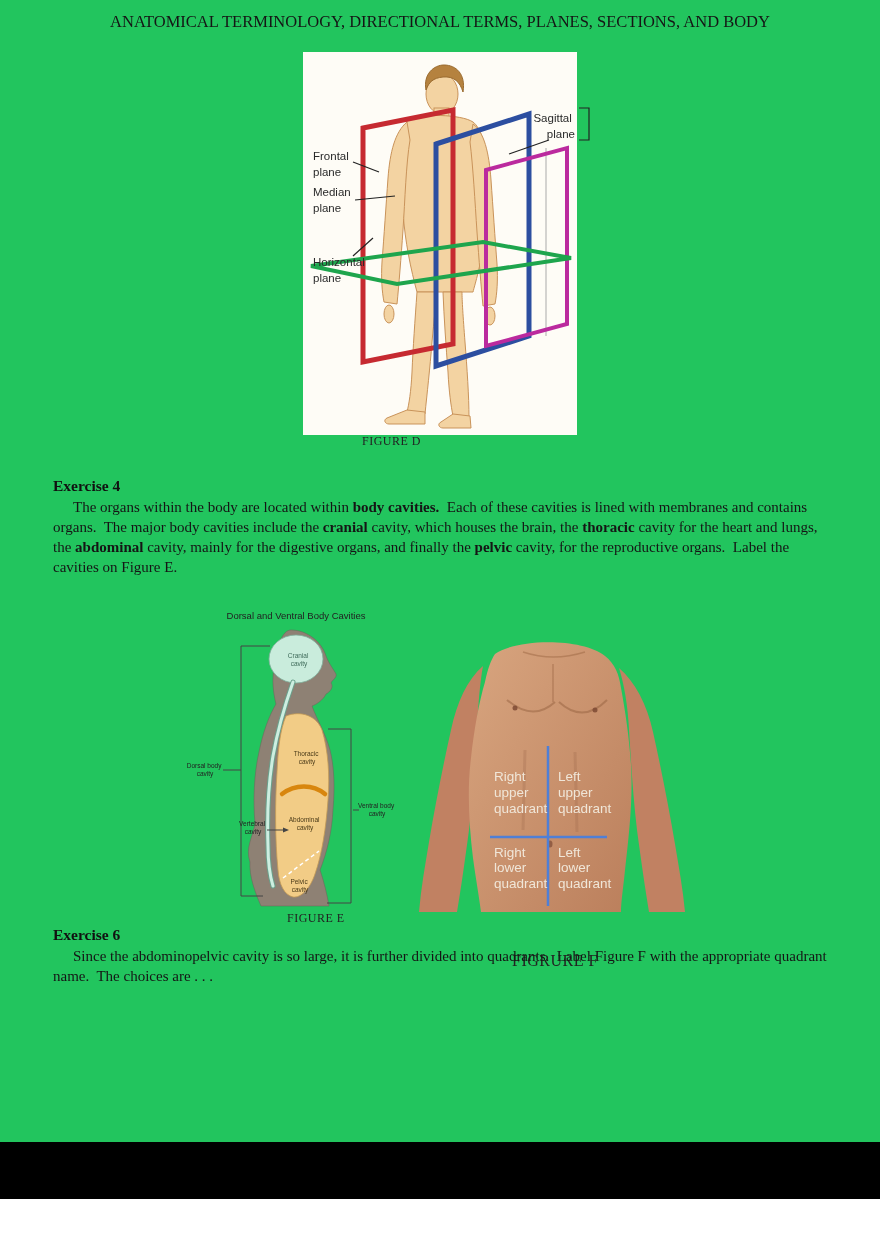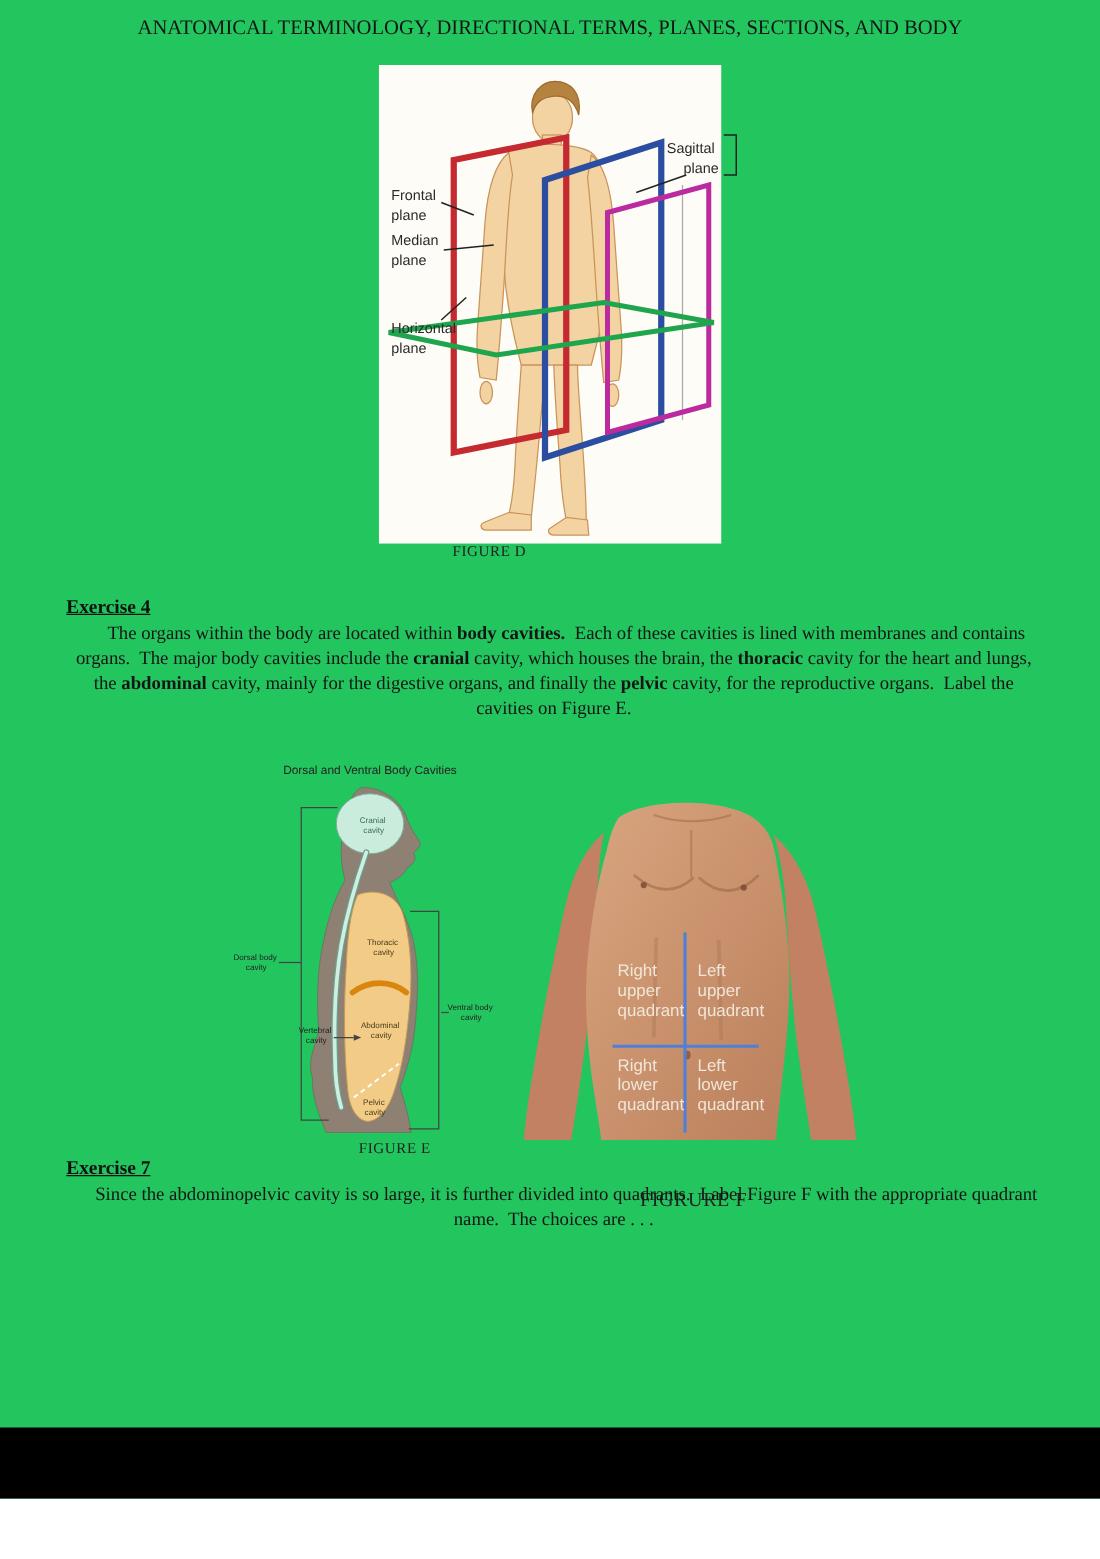--- a/index.html
+++ b/index.html
@@ -5,25 +5,25 @@
   html,body { margin:0; padding:0; background:#ffffff; }
   .page {
     position:relative; width:880px; height:1199px; background:#22c55e;
     font-family:"Liberation Serif", serif; color:#111; overflow:hidden;
   }
   .title {
     position:absolute; left:0; top:12px; width:880px; text-align:center;
     font-size:16.5px; line-height:20px; color:#151515;
   }
   .ex-heading {
-    position:absolute; font-size:15.5px; font-weight:bold; text-decoration:underline; color:#111;
+    position:absolute; font-size:15.5px; font-weight:bold; color:#111;
   }
   .para {
     position:absolute; font-size:15px; line-height:20px; color:#151515;
-    text-indent:20px; white-space:pre-wrap;text-align:center;
+    text-indent:20px; white-space:pre-wrap;
   }
   .fig-caption { position:absolute; color:#222; }
   .cap-d { left:362px; top:434px; font-size:12px; letter-spacing:0.5px; }
   .cap-e { left:287px; top:911px; font-size:12px; letter-spacing:0.5px; }
   .cap-f { left:512px; top:924px; font-size:16px; letter-spacing:0.5px;margin-top:28px; }
   .choices { position:absolute; left:105px; top:987px; font-size:15px; font-weight:bold; line-height:20px; color:#111; }
   .figd { position:absolute; left:303px; top:52px; width:292px; height:383px; }
   .fige { position:absolute; left:183px; top:604px; width:225px; height:310px; }
   .figf { position:absolute; left:403px; top:630px; width:302px; height:282px; }
   .footer-bar { position:absolute; left:0; top:1142px; width:880px; height:105px; background:#000; }
@@ -196,18 +196,18 @@
       </text>
       <text>
         <tspan x="155" y="227">Left</tspan>
         <tspan x="155" y="242">lower</tspan>
         <tspan x="155" y="258">quadrant</tspan>
       </text>
     </g>
   </svg>
   <div class="fig-caption cap-f">FIGRURE F</div>
 
-  <div class="ex-heading" style="left:53px; top:926px;">Exercise 7</div>
+  <div class="ex-heading" style="left:53px; top:926px;">Exercise 6</div>
   <div class="para" style="left:53px; top:946px; width:780px;"><span>Since the abdominopelvic cavity is so large, it is further divided into quadrants.  Label Figure F with the appropriate quadrant name.  The choices are . . .</span></div>
 
 
   <div class="footer-bar"></div>
 </div>
 
 </body></html>

